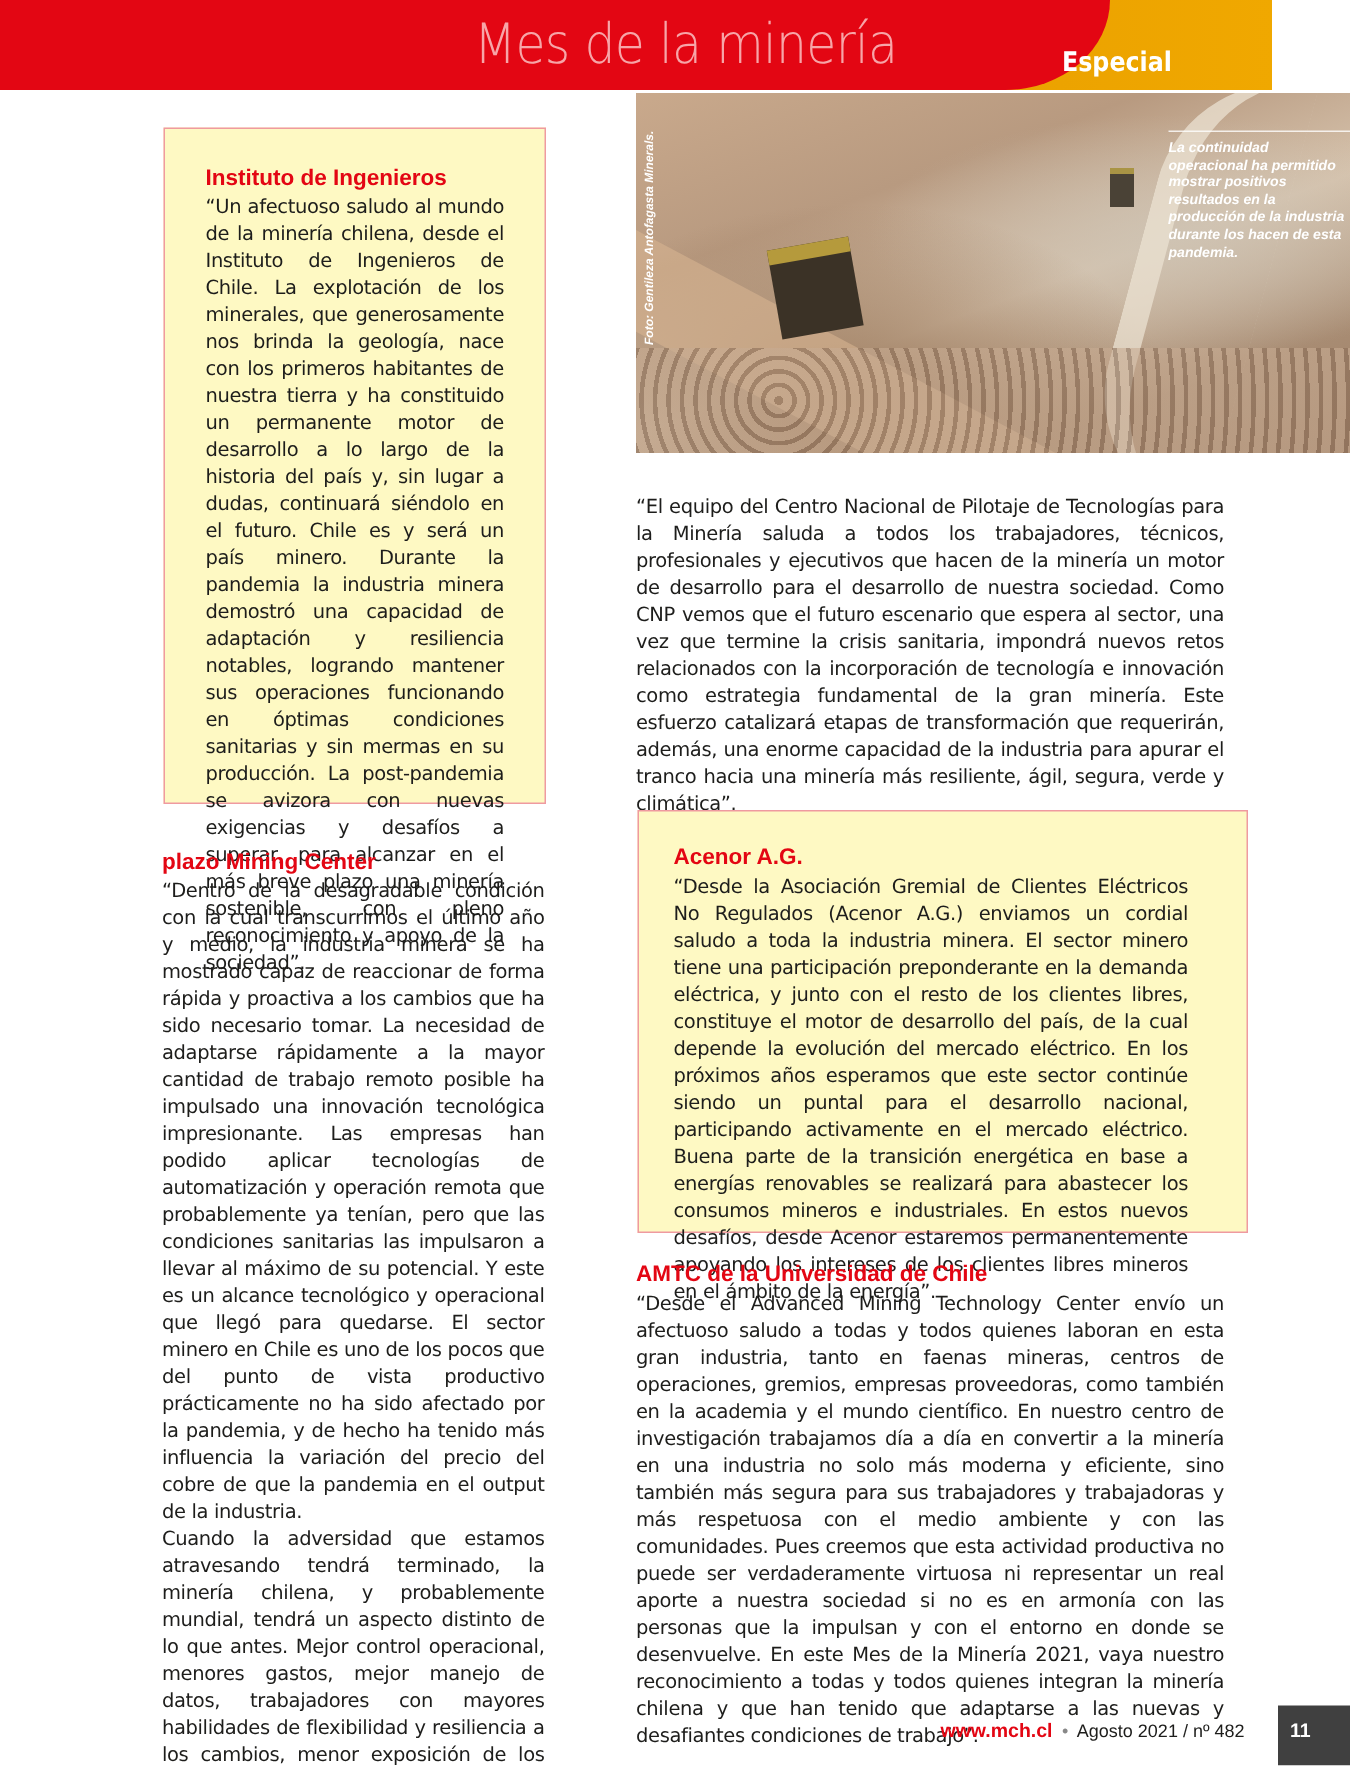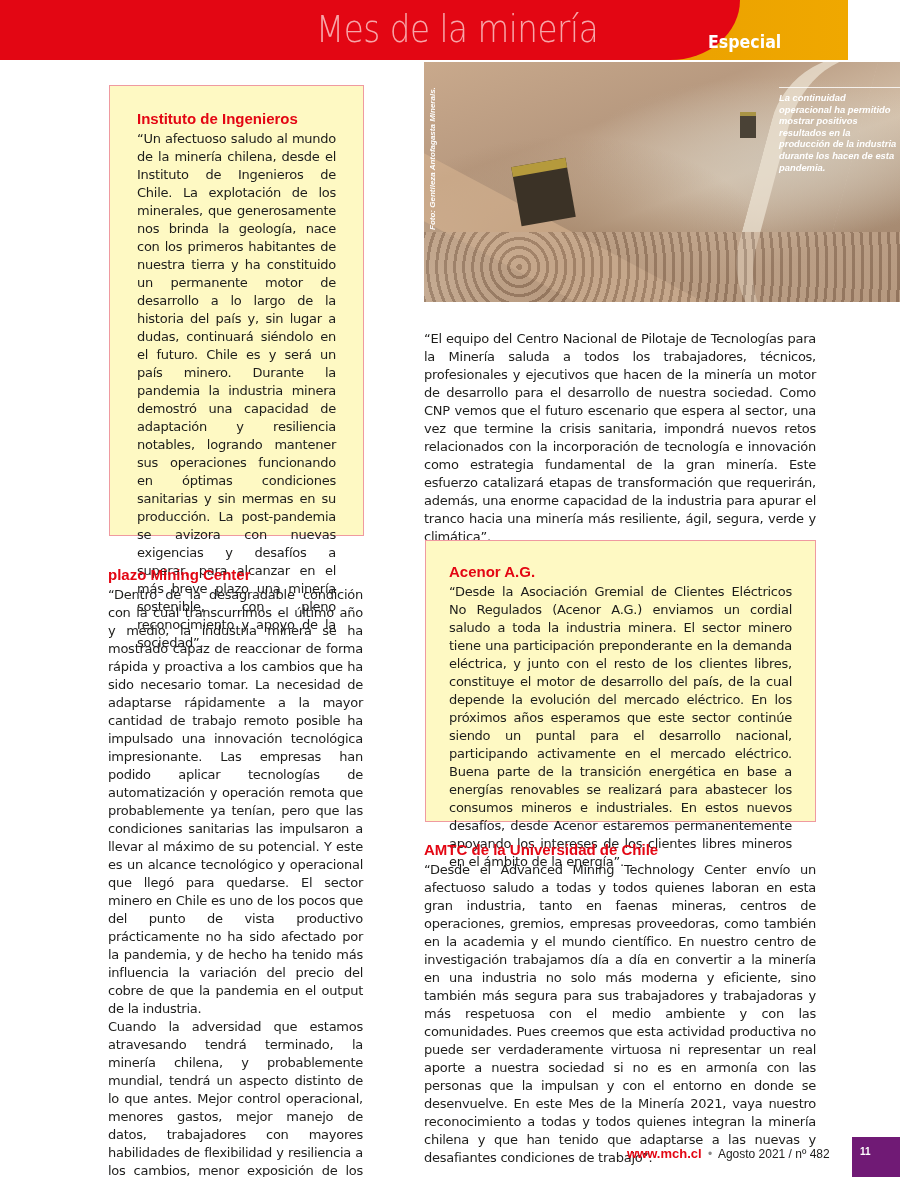--- a/index.html
+++ b/index.html
@@ -31,30 +31,30 @@
   .heading { font-family:"Liberation Sans", sans-serif; font-weight:bold; color:#e30613; font-size:15px; margin:0 0 3px 0; }
   .body-text { font-family:"DejaVu Sans", sans-serif; font-size:13px; line-height:18px; text-align:justify; color:#1d1d1b; margin:0; letter-spacing:-0.25px; }
 
   .sec-inst { left:109px; top:85px; width:253px; height:449px; }
   .sec-inst .inner { position:absolute; left:27px; top:24px; width:199px; }
 
   .sec-cnp { position:absolute; left:424px; top:330px; width:392px; }
 
   .sec-iuai { position:absolute; left:108px; top:566px; width:255px; }
 
-  .sec-acenor { left:425px; top:540px; width:389px; height:280px; }
+  .sec-acenor { left:425px; top:540px; width:389px; height:280px;padding-left:16px; }
   .sec-acenor .inner { position:absolute; left:23px; top:22px; width:343px; }
 
   .sec-amtc { position:absolute; left:424px; top:841px; width:392px; }
 
   
   .footer-text { position:absolute; left:627px; top:1146px; font-size:12px; color:#1d1d1b; }
   .footer-url { color:#e30613; font-weight:bold; font-size:13px; }
   .footer-dot { color:#888; margin:0 3px; }
-  .page-num { position:absolute; left:852px; top:1137px; width:48px; height:40px; background:#701a75; color:#ffffff; font-weight:bold; font-size:10px; }
+  .page-num { position:absolute; left:852px; top:1137px; width:48px; height:40px; background:#404040; color:#ffffff; font-weight:bold; font-size:13px; }
   .page-num span { position:absolute; left:8px; top:9px; }
 </style>
 </head>
 <body>
 
 <div class="banner">
   <div class="banner-red"></div>
   <div class="banner-title">Mes de la minería</div>
   <div class="banner-special">Especial</div>
 </div>

